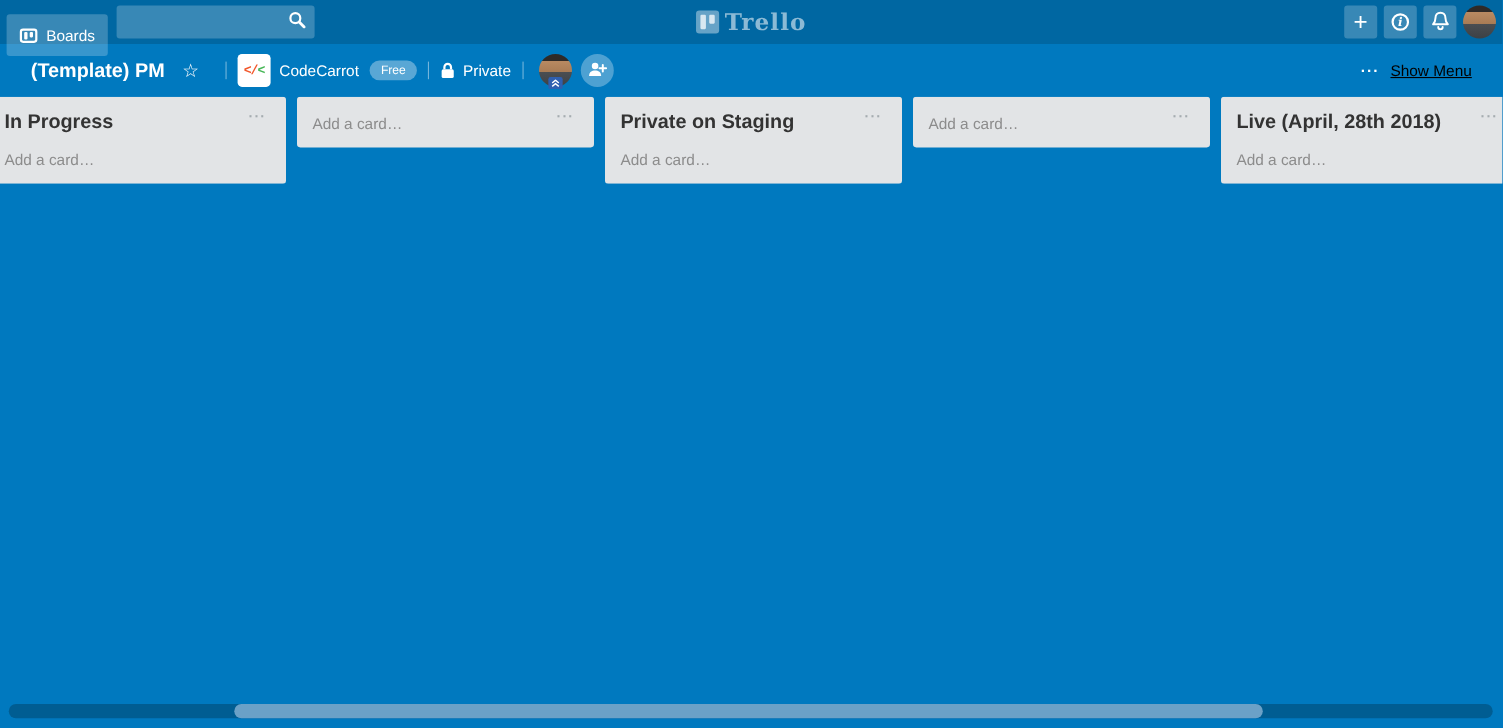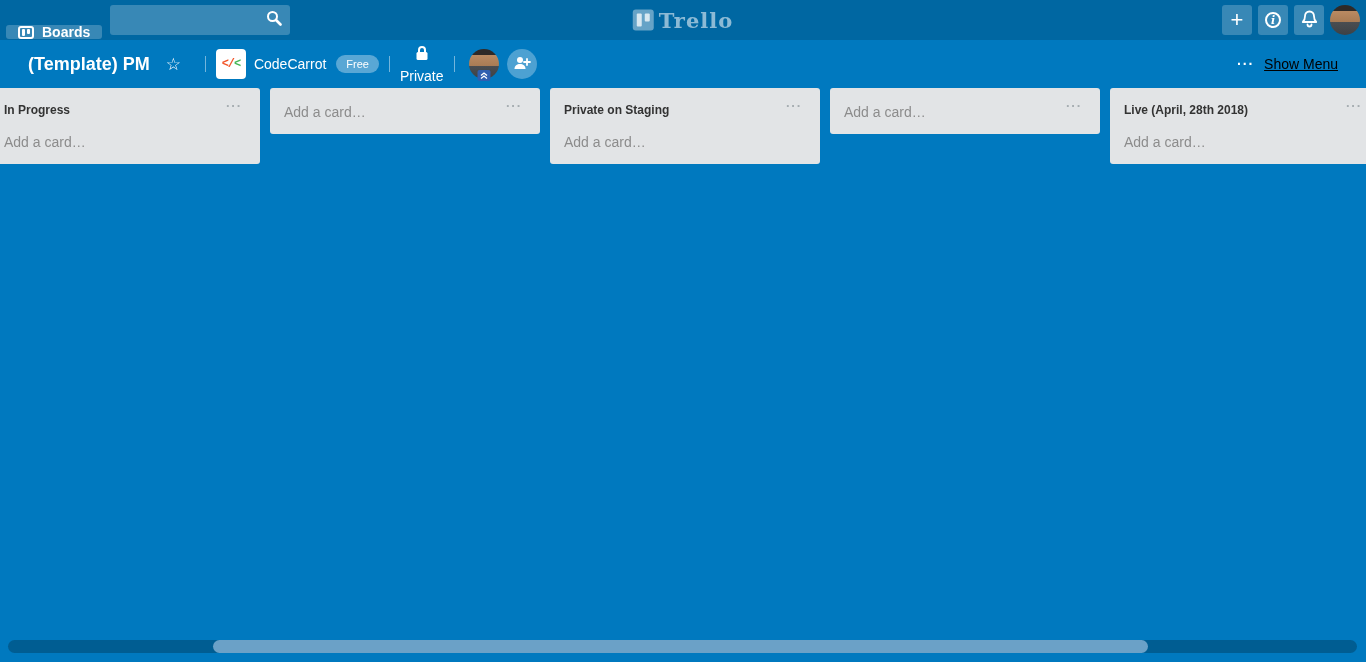--- a/index.html
+++ b/index.html
@@ -14,32 +14,32 @@
   .top-bar {
     height:40px;
     background:#0067a2;
     display:flex;
     align-items:center;
     padding:0 4px;
     position:relative;
   }
   .tb-left { display:flex; align-items:center; gap:8px; padding-left:2px; }
   .tb-btn {
-    height:14px;
+    height:38px;
     background:rgba(255,255,255,.22);
     border:none;
     border-radius:3px;
     color:#fff;
     display:flex;
     align-items:center;
     gap:8px;
     padding:0 12px;
     font-family:"Liberation Sans", sans-serif;
     font-size:14px;
-    font-weight:bold;
+    font-weight:normal;
     cursor:pointer;
     margin-top:24px;
   }
   .boards-icon {
     width:16px; height:13px;
     border:2px solid #fff;
     border-radius:3px;
     display:flex; gap:2px;
     padding:1px 2px;
   }
@@ -151,21 +151,21 @@
   .org-logo .g { color:#47b757; }
   .org-name { font-size:14px; }
   .free-badge {
     background:rgba(255,255,255,.35);
     color:#fff;
     font-size:11px;
     padding:3px 10px;
     border-radius:10px;
     margin-left:2px;
   }
-  .visibility-chip { display:flex; align-items:center; gap:7px; cursor:pointer;flex-direction:column; }
+  .visibility-chip { display:flex; align-items:center; gap:7px; cursor:pointer; }
   .visibility-chip svg { display:block; }
   .visibility-label { font-size:14px; }
   .member-avatar { position:relative; margin-left:4px; }
   .admin-badge {
     position:absolute;
     left:50%; bottom:-2px;
     transform:translateX(-50%);
     width:13px; height:11px;
     background:#2f5fb0;
     border-radius:2px;
@@ -202,21 +202,21 @@
   }
   .list {
     flex:0 0 270px;
     width:270px;
     background:#e2e4e6;
     border-radius:3px;
     position:relative;
   }
   .list-header { padding:12px 36px 0 14px; }
   .list-title {
-    font-size:12px;
+    font-size:18px;
     font-weight:bold;
     color:#333;
     cursor:pointer;
   }
   .list-menu-btn {
     position:absolute;
     top:6px; right:14px;
     background:none; border:none;
     color:#a5acb0;
     font-size:13px; font-weight:bold;

